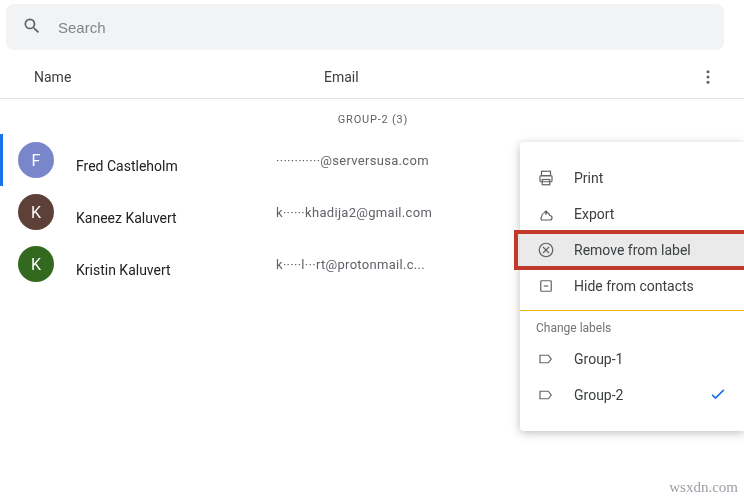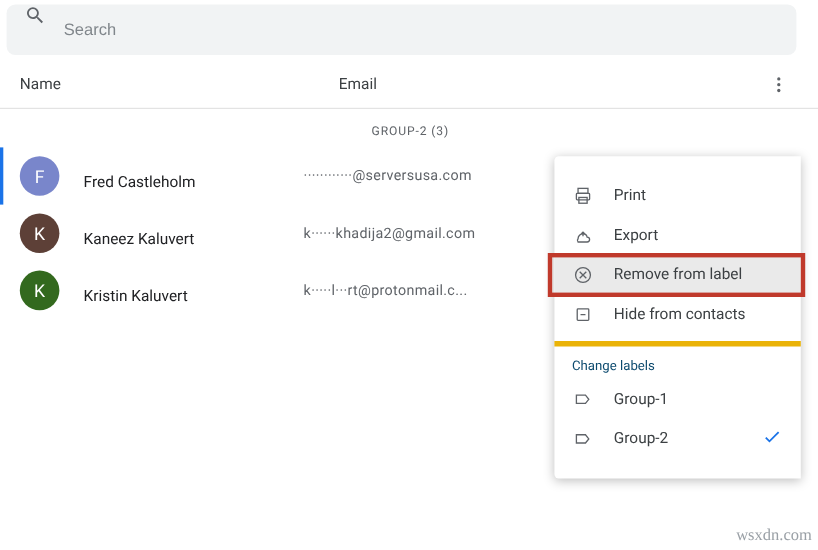--- a/index.html
+++ b/index.html
@@ -1,43 +1,43 @@
 <!DOCTYPE html>
 <html><head>
   <meta charset="utf-8">
   <style>
     * { box-sizing: border-box; margin: 0; padding: 0; }
     body { font-family: Roboto, Arial, sans-serif; font-size: 14px; color: #202124; background: #fff; width: 744px; height: 500px; overflow: hidden; position: relative; }
     
-    .search-bar { margin: 4px 20px 0 6px; background: #f1f3f4; border-radius: 8px; display: flex; height: 46px; padding: 0 16px; }
+    .search-bar { margin: 4px 20px 0 6px; background: #f1f3f4; border-radius: 8px; display: flex; align-items: center; height: 46px; padding: 0 16px; }
     .search-bar svg { width: 20px; height: 20px; fill: #5f6368; margin-right: 16px; }
     .search-input { border: none; background: transparent; font-size: 15px; outline: none; flex: 1; color: #5f6368; }
     .search-input::placeholder { color: #80868b; }
     
-    .headers { display: flex; align-items: center; padding: 18px 16px 12px 16px; border-bottom: 1px solid #e0e0e0; }
+    .headers { display: flex; align-items: center; padding: 18px 16px 12px 32px; border-bottom: 1px solid #e0e0e0; }
     .header-name { width: 260px; font-size: 14px; color: #3c4043; padding-left: 2px; }
     .header-email { flex: 1; font-size: 14px; color: #3c4043; margin-left: 32px; }
     .header-menu { width: 40px; display: flex; justify-content: center; cursor: pointer; }
     .header-menu svg { width: 18px; height: 18px; fill: #5f6368; }
     
     .group-header { padding: 14px 16px 8px 18px; font-size: 11px; color: #5f6368; letter-spacing: 0.8px; text-align: center; }
     
     .contact-row { display: flex; align-items: center; height: 52px; padding-left: 18px; position: relative; }
     .contact-row.selected { border-left: 3px solid #1a73e8; padding-left: 15px; }
     .avatar { width: 36px; height: 36px; border-radius: 50%; display: flex; align-items: center; justify-content: center; color: #fff; font-size: 16px; margin-right: 22px; }
     .contact-name { width: 200px; font-size: 14px; color: #202124; margin-top: 12px; }
     .contact-email { flex: 1; font-size: 13px; color: #5f6368; letter-spacing: 0.3px; }
     
-    .popup-menu { position: absolute; top: 142px; right: 16px; width: 224px; background: #fff; box-shadow: 0 2px 10px rgba(0,0,0,0.25); border-radius: 4px 0 0 4px; padding: 18px 0; }
+    .popup-menu { position: absolute; top: 142px; right: 0; width: 224px; background: #fff; box-shadow: 0 2px 10px rgba(0,0,0,0.25); border-radius: 4px 0 0 4px; padding: 18px 0; }
     .menu-item { display: flex; align-items: center; height: 36px; padding: 0 16px; cursor: pointer; font-size: 14px; color: #3c4043; position: relative; }
     .menu-item.highlighted { background: #eaeaea; }
     .menu-item.boxed::before { content: ""; position: absolute; top: -2px; left: -6px; right: -4px; bottom: -2px; border: 4px solid #c0392b; pointer-events: none; }
     .menu-icon { width: 20px; margin-right: 18px; display: flex; align-items: center; justify-content: center; }
     .menu-icon svg { width: 18px; height: 18px; fill: none; stroke: #5f6368; stroke-width: 1.6; }
-    .menu-section { padding: 10px 16px 6px 16px; font-size: 12px; color: #0c4a6e; border-top: 5px solid #eab308; margin-top: 6px; }
+    .menu-section { padding: 10px 16px 6px 16px; font-size: 12px; color: #737373; border-top: 1px solid #eab308; margin-top: 6px; }
     .check { margin-left: auto; }
     .check svg { stroke: #1a73e8; width: 20px; height: 20px; fill: none; stroke-width: 2; }
     
     .watermark { position: absolute; right: 6px; bottom: 4px; font-size: 15px; color: #9aa0a6; font-family: Liberation Serif, serif; margin-left: 47px; }
   </style>
 </head>
 <body>
 
 <div class="search-bar">
   <span>

